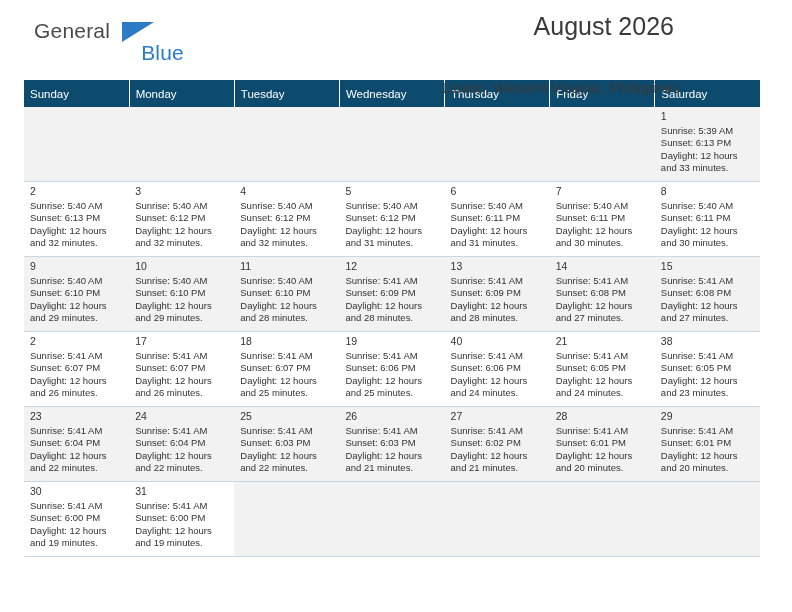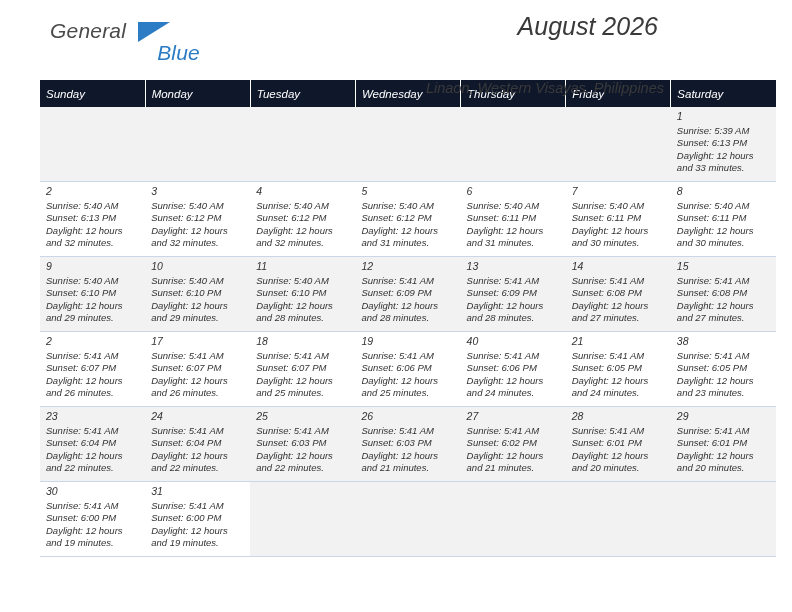--- a/index.html
+++ b/index.html
@@ -12,22 +12,21 @@
     background: #ffffff;
     font-family: "Liberation Sans", sans-serif;
     color: #222222;
     overflow: hidden;
   }
   .page {
     position: relative;
     width: 708px;
     height: 612px;
     box-sizing: border-box;
-    padding: 0 40px;
-    font-style: italic;
+    padding: 0 24px;
   }
   .header {
     position: relative;
     height: 72px;
   }
   .logo {
     position: absolute;
     left: 10px;
     top: 20px;
     width: 150px;
@@ -74,21 +73,21 @@
     color: #3a3a3a;
     margin-top: 28px;
   }
   table.cal {
     width: 736px;
     border-collapse: collapse;
     table-layout: fixed;
     margin-top: 8px;
   }
   table.cal th {
-    background: #0f172a;
+    background: #0c4a6e;
     color: #ffffff;
     font-size: 11.5px;
     font-weight: normal;
     text-align: left;
     padding: 5px 6px;
     border-right: 1px solid #ffffff;
     height: 17px;
   }
   table.cal th:last-child { border-right: none; }
   table.cal td {

